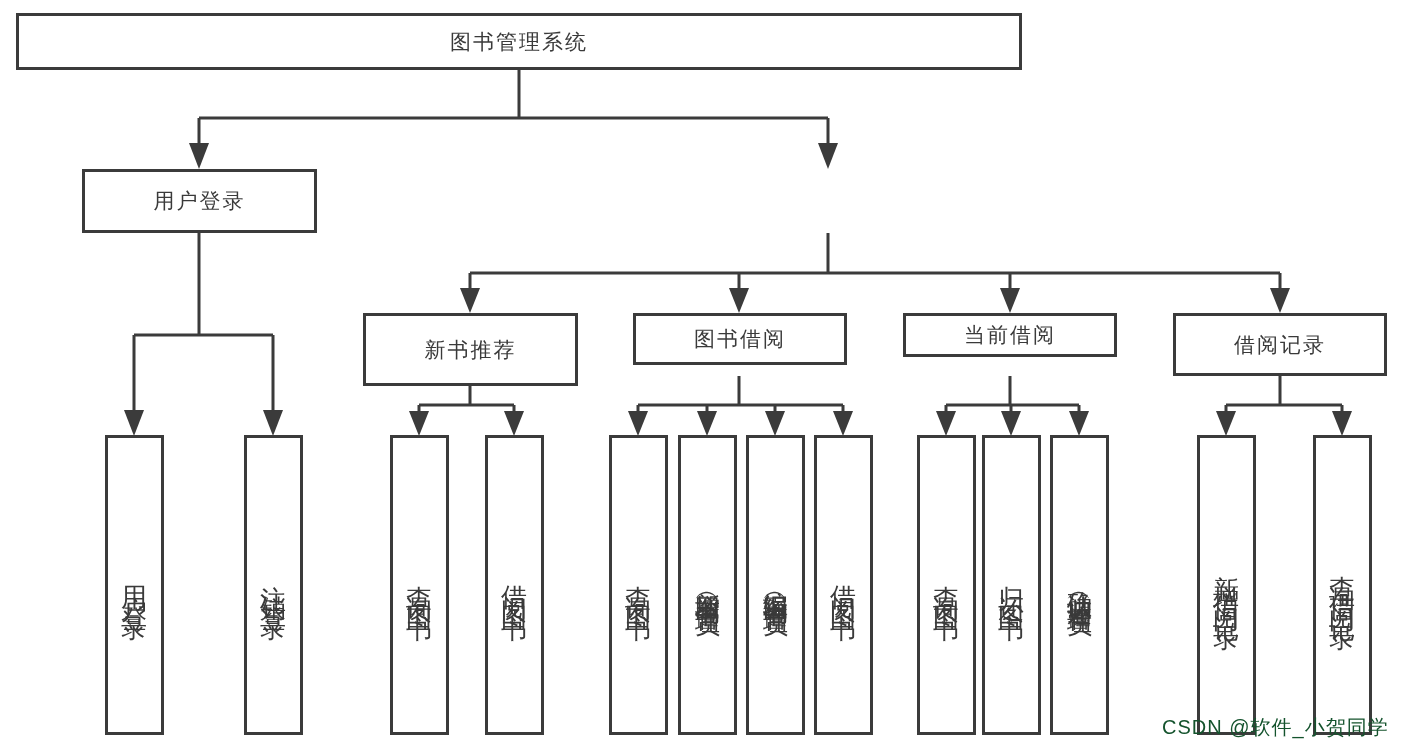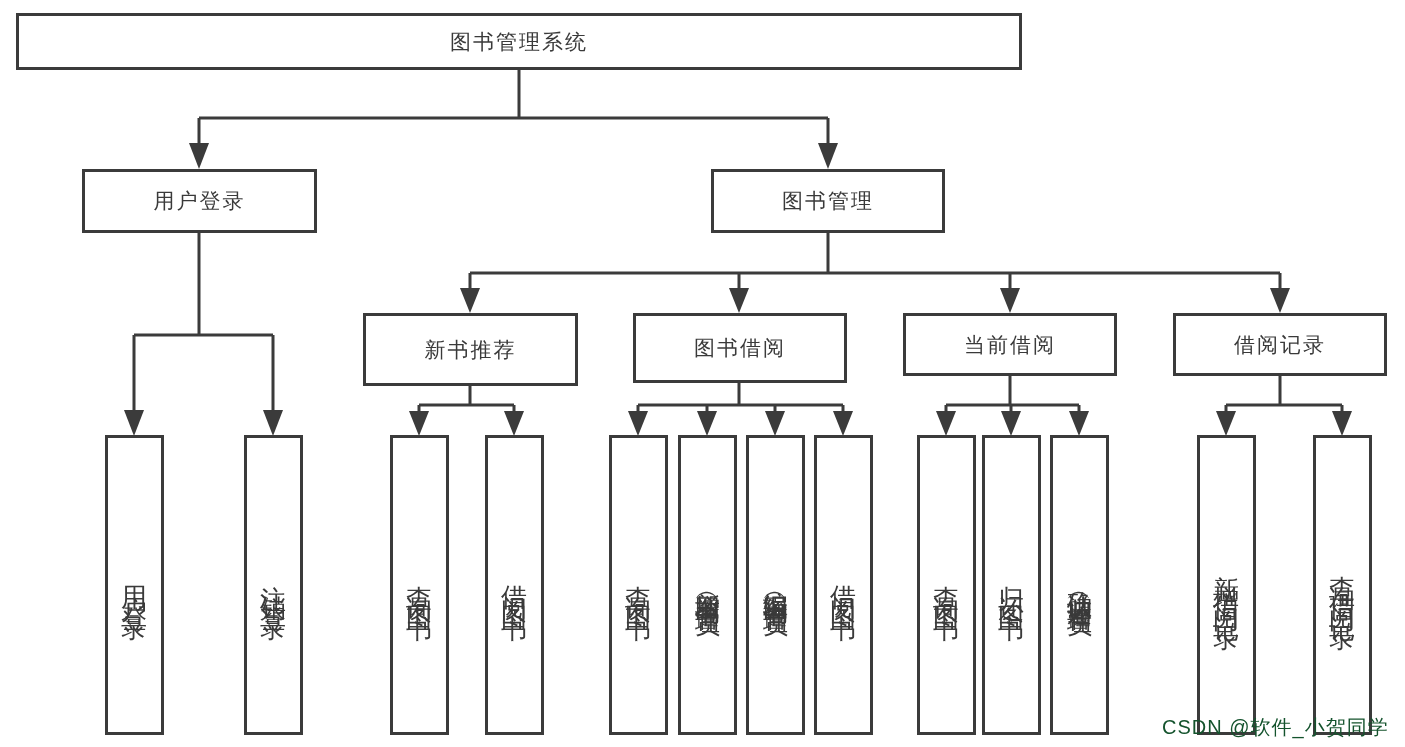--- a/index.html
+++ b/index.html
@@ -115,31 +115,28 @@
     </g>
   </svg>
 
   <div class="node" style="left:16px; top:13px; width:1006px; height:57px">
     <span>图书管理系统</span>
   </div>
 
   <div class="node" style="left:82px; top:169px; width:235px; height:64px">
     <span>用户登录</span>
   </div>
-  <div class="node" style="left:711px; top:169px; width:234px; height:64px">
-    <span>图书管理</span>
-  </div>
 
   <div class="node" style="left:363px; top:313px; width:215px; height:73px">
     <span>新书推荐</span>
   </div>
-  <div class="node" style="left:633px; top:313px; width:214px; height:70px">
+  <div class="node" style="left:633px; top:313px; width:214px; height:52px">
     <span>图书借阅</span>
   </div>
-  <div class="node" style="left:903px; top:313px; width:214px; height:63px">
+  <div class="node" style="left:903px; top:313px; width:214px; height:44px">
     <span>当前借阅</span>
   </div>
   <div class="node" style="left:1173px; top:313px; width:214px; height:63px">
     <span>借阅记录</span>
   </div>
 
   <div class="leaf" style="left:105px">
     <span>用户登录</span>
   </div>
   <div class="leaf" style="left:244px">

